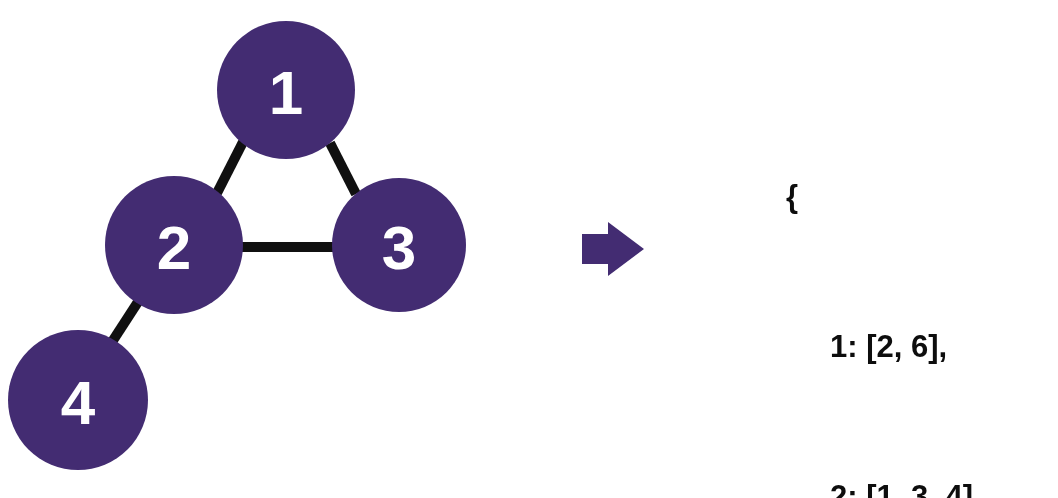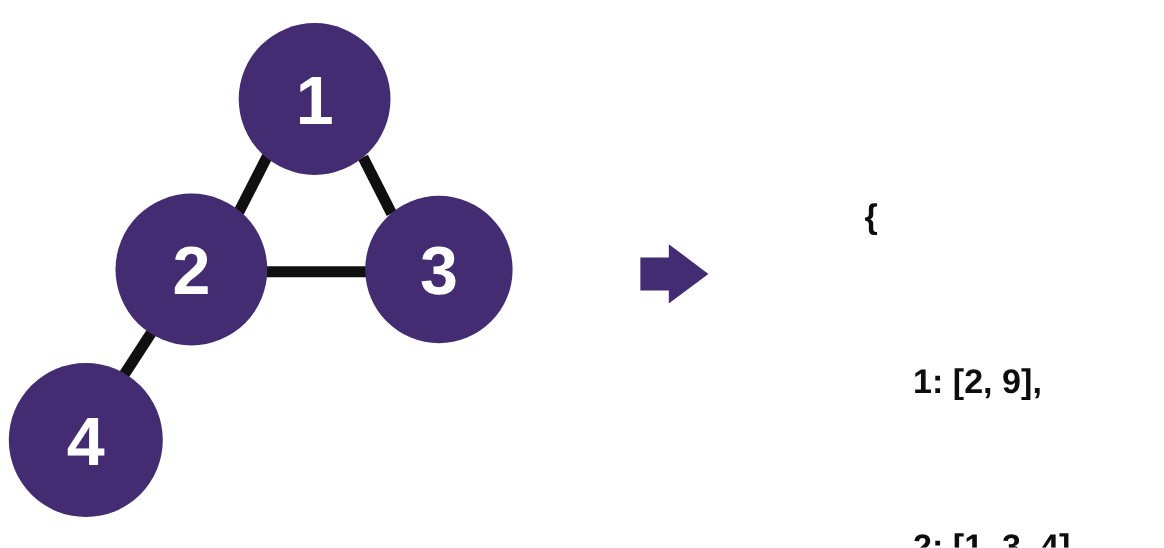--- a/index.html
+++ b/index.html
@@ -104,20 +104,20 @@
       </g>
     </g>
   </svg>
 
   <svg id="arrow-svg" viewBox="0 0 64 54">
     <polygon class="arrow-shape" points="0,12 26,12 26,0 62,27 26,54 26,42 0,42"></polygon>
   </svg>
 
   <div id="dict-block">
     <span class="dict-line">{</span>
-    <span class="dict-line indented">1: [2, 9],</span>
+    <span class="dict-line indented">1: [2, 6],</span>
     <span class="dict-line indented">2: [1, 3, 4],</span>
     
     
     
   </div>
 
 </div>
 
 </body></html>

